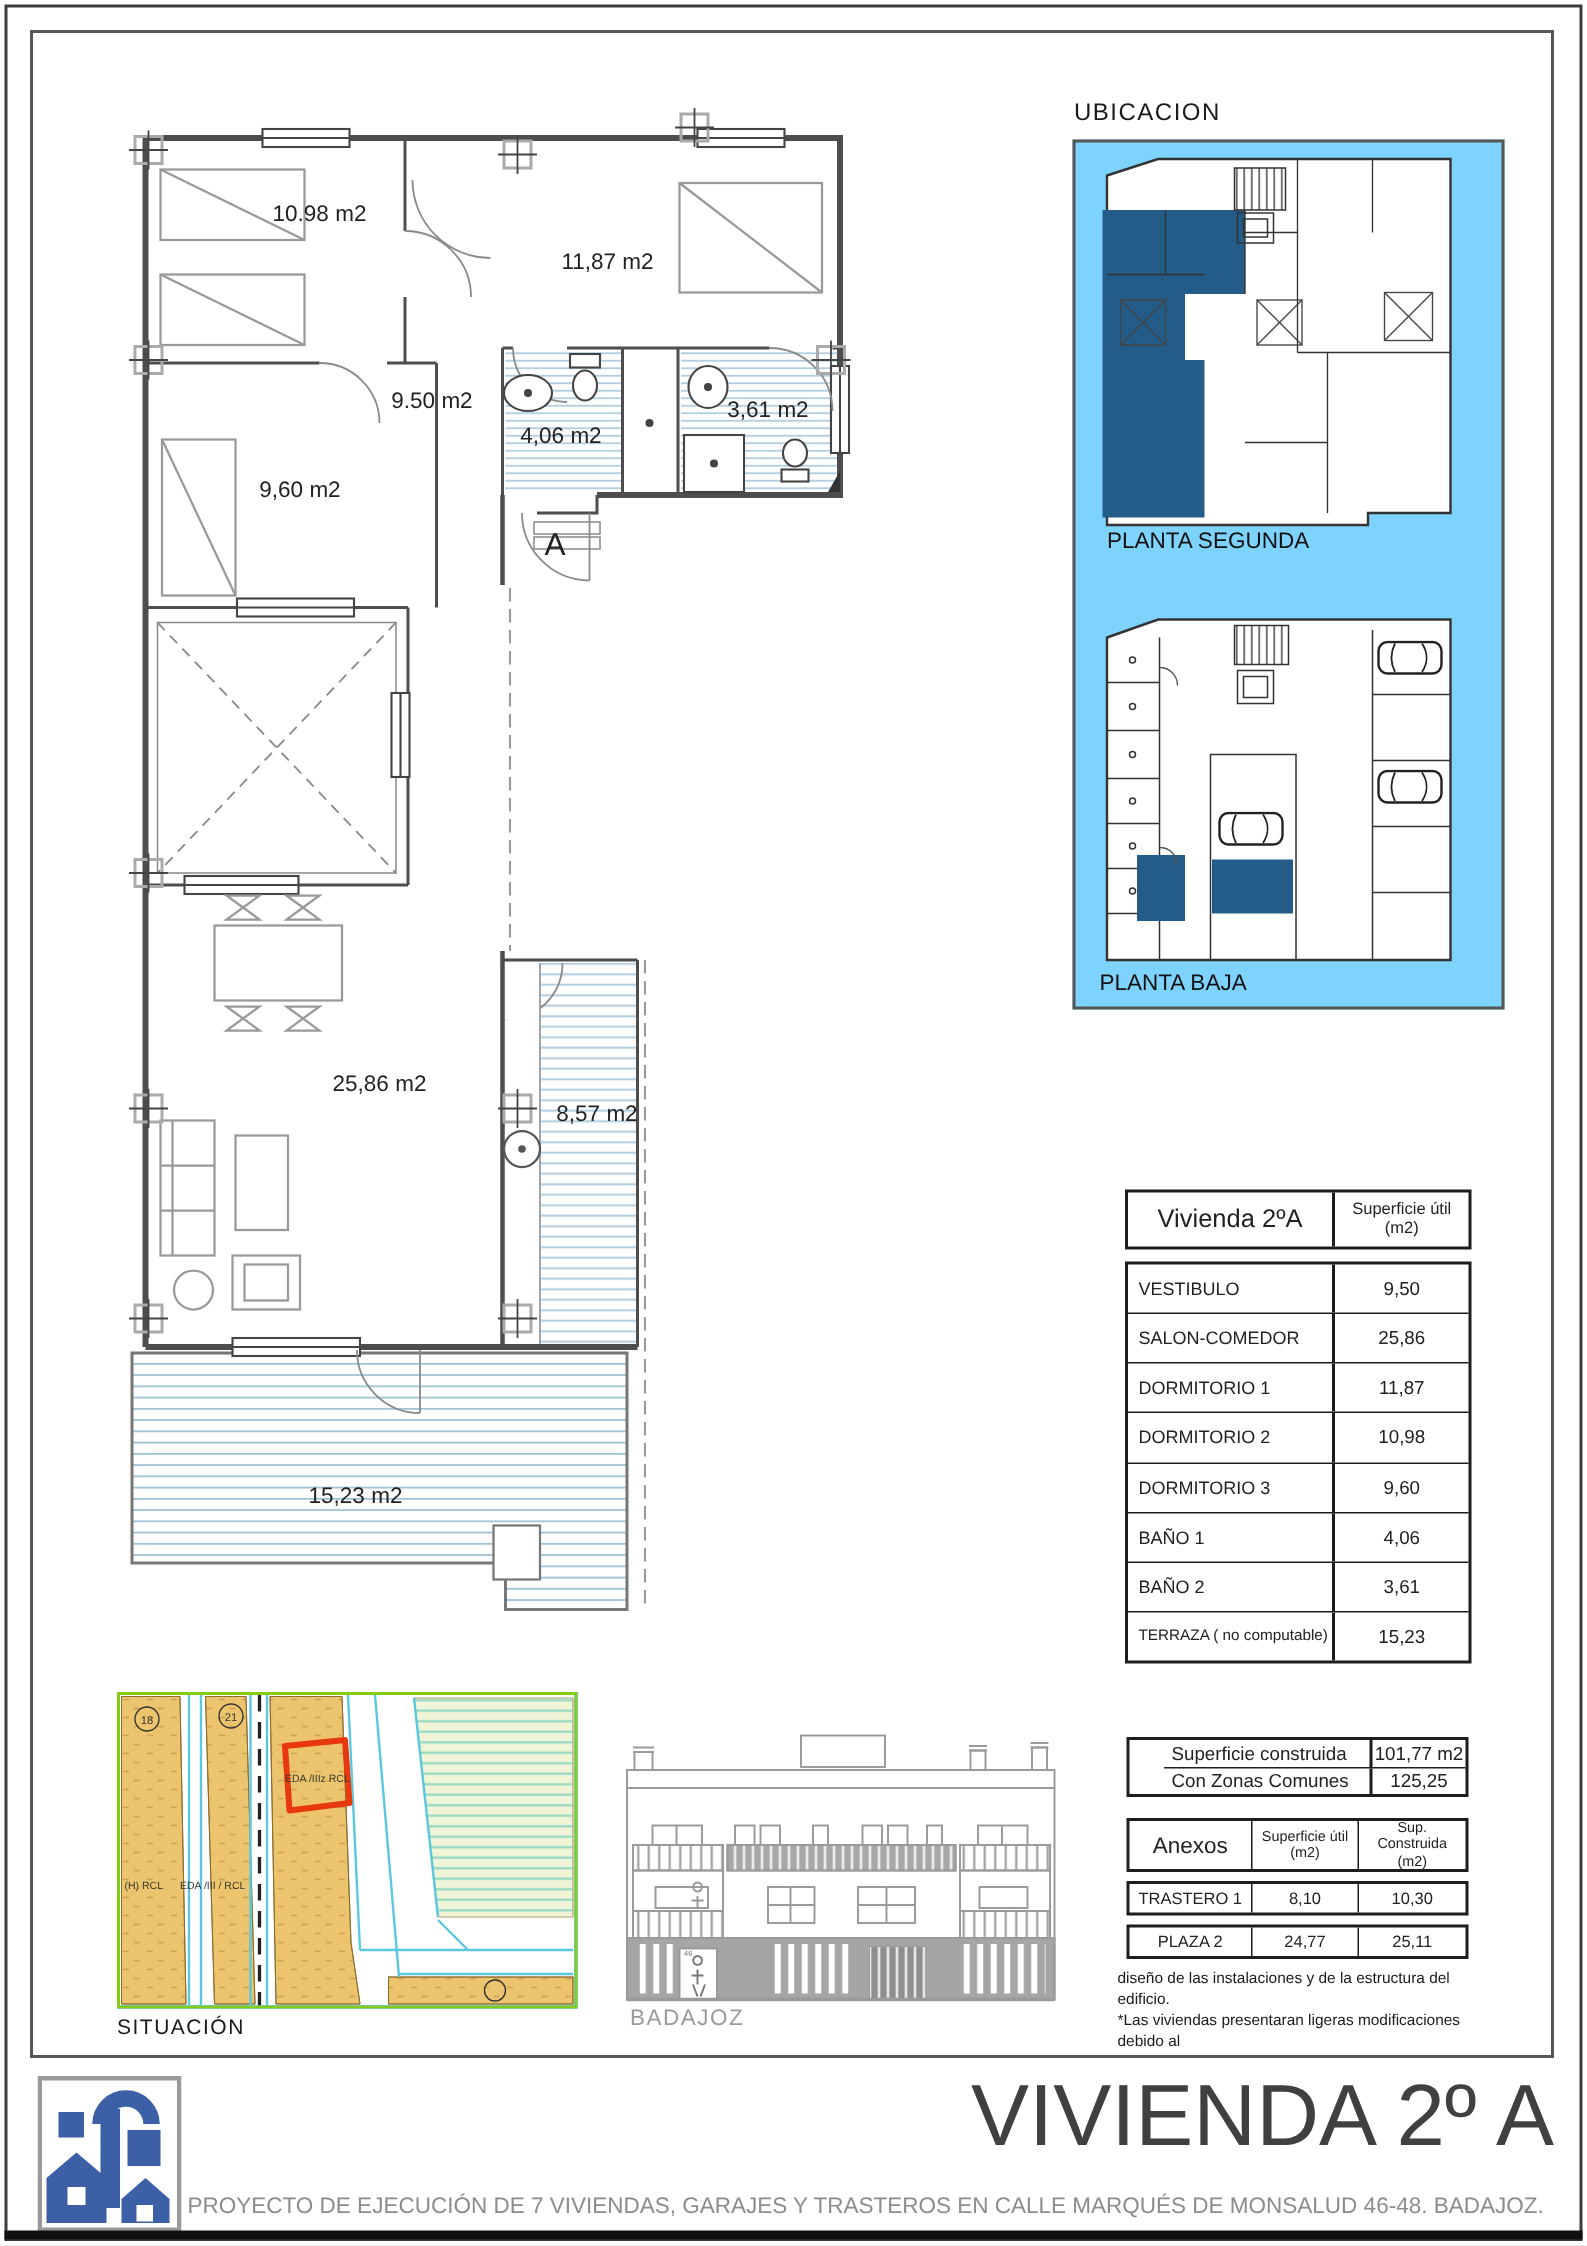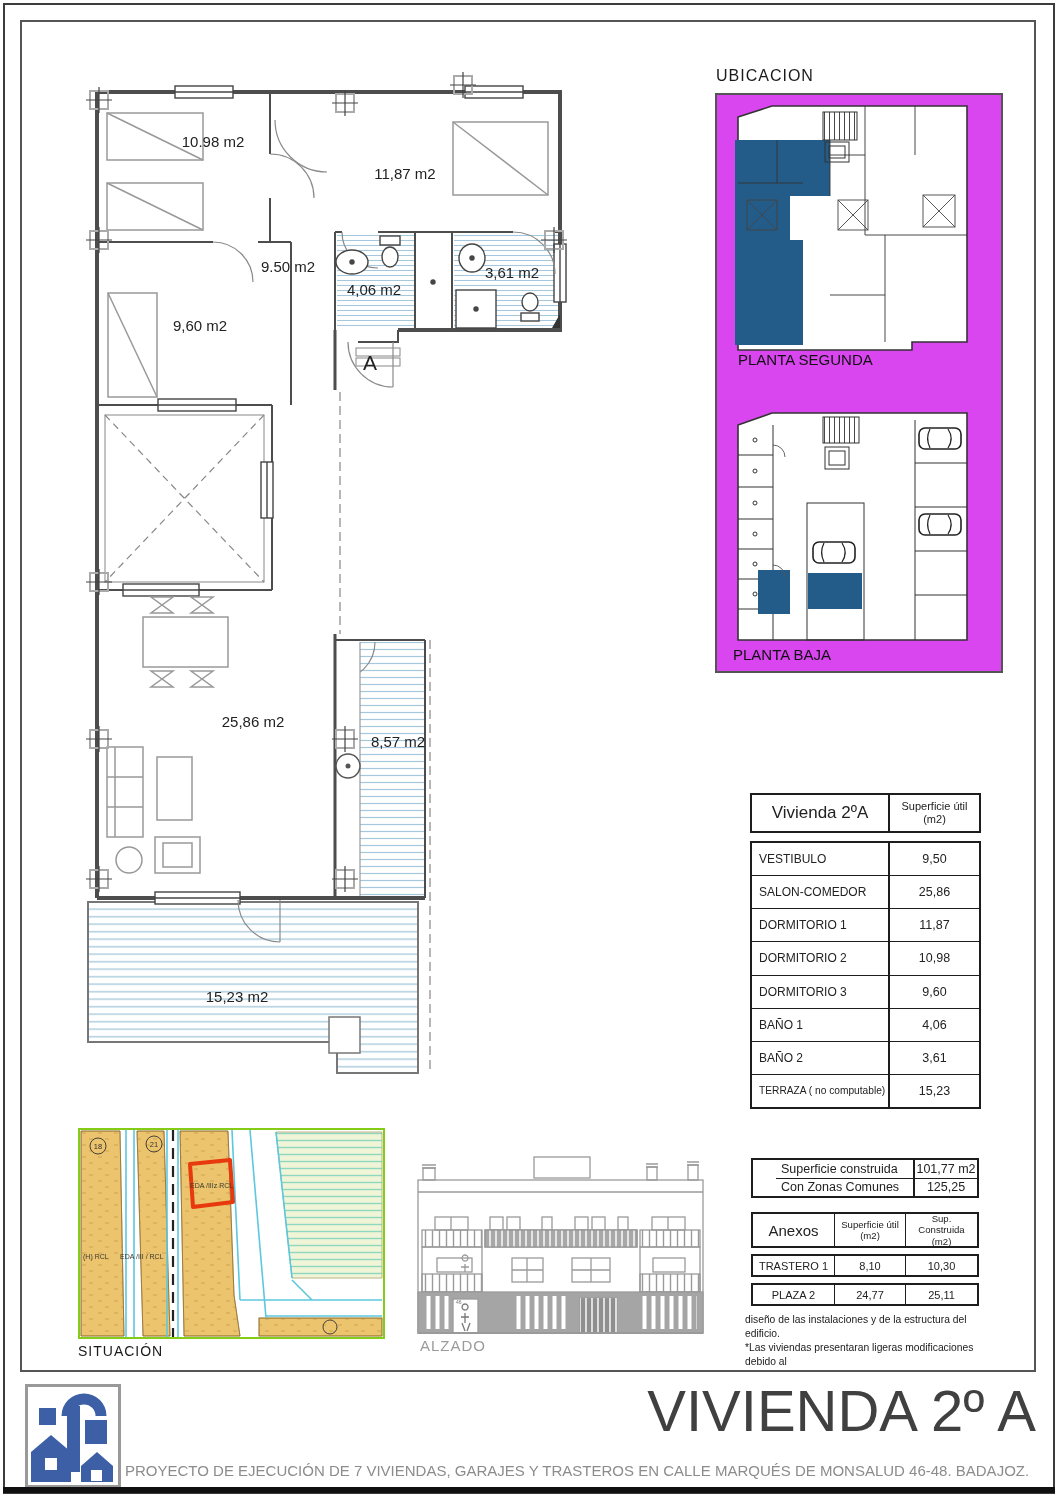--- a/index.html
+++ b/index.html
@@ -13,21 +13,21 @@
 
   
   #ubicacion-title{left:716px;top:55px;font-size:16px;letter-spacing:1px;color:#1a1a1a;margin-top:12px;}
   #situacion-label{left:78px;top:1343px;font-size:14px;letter-spacing:1px;color:#1a1a1a;}
   #alzado-label{left:420px;top:1337px;font-size:15px;letter-spacing:1px;color:#9b9b9b;}
   #big-title{left:540px;top:1381px;width:496px;text-align:right;font-size:58px;
              color:#404040;line-height:1.05;white-space:nowrap;}
   #footer-line{left:125px;top:1462px;width:912px;font-size:15px;color:#8c8c8c;white-space:nowrap;}
 
   
-  #ubicacion-box{left:715px;top:93px;width:288px;height:580px;border:2px solid #555;background:#d946ef;}
+  #ubicacion-box{left:715px;top:93px;width:288px;height:580px;border:2px solid #555;background:#7dd3fc;}
   #situacion-box{left:78px;top:1128px;width:307px;height:211px;border:2px solid #84cc16;background:#0ea5e9;}
 
   
   .tbox{border:2px solid #1d1d1d;background:#fff;display:flex;}
   .tb-cell{display:flex;align-items:center;justify-content:center;text-align:center;}
   #st-header{left:750px;top:793px;width:231px;height:40px;}
   #st-header .tb-left{width:138px;border-right:2px solid #1d1d1d;font-size:17px;}
   #st-header .tb-right{flex:1;font-size:11px;line-height:1.15;padding:0 4px;}
   #st-body{left:750px;top:841px;width:231px;height:268px;flex-direction:column;}
   .st-row{flex:1;display:flex;border-bottom:1.5px solid #1d1d1d;}
@@ -517,21 +517,21 @@
         <text x="41" y="154" font-size="5" fill="#777" stroke="none">46</text>
         <path d="M50,160 a3,3 0 1 1 0.1,0 M50,163 v10 m-4,-6 h8 m-7,6 l3,8 m5,-8 l-3,8" stroke="#777"></path>
         <rect x="98" y="146" width="54" height="33" fill="url(#wbars)" stroke="none"></rect>
         <rect x="165" y="148" width="37" height="35" fill="#8f8f8f"></rect>
         <rect x="165" y="148" width="37" height="35" fill="url(#wbars2)" stroke="none"></rect>
         <rect x="223" y="146" width="59" height="33" fill="url(#wbars)" stroke="none"></rect>
         <path d="M3,183 H288" stroke-width="2.2"></path>
       </g>
     </g>
   </svg>
-  <div class="abs" id="alzado-label">ALZADO</div>
+  <div class="abs" id="alzado-label">BADAJOZ</div>
 
   <svg class="abs" id="logo" style="left:25px;top:1384px;" width="96" height="104" viewBox="0 0 96 104">
     <rect x="1.5" y="1.5" width="93" height="101" fill="#fff" stroke="#999" stroke-width="3"></rect>
     <g fill="#3c5fa5">
       <rect x="14" y="24" width="17" height="17"></rect>
       <rect x="42" y="22" width="13" height="66"></rect>
       <path d="M42,32 A17,17 0 0 1 76,32" fill="none" stroke="#3c5fa5" stroke-width="11"></path>
       <rect x="60" y="36" width="22" height="24"></rect>
       <path d="M6,68 L26,51 L46,68 V98 H6 Z"></path>
       <path d="M56,82 L72,68 L88,82 V98 H56 Z"></path>

